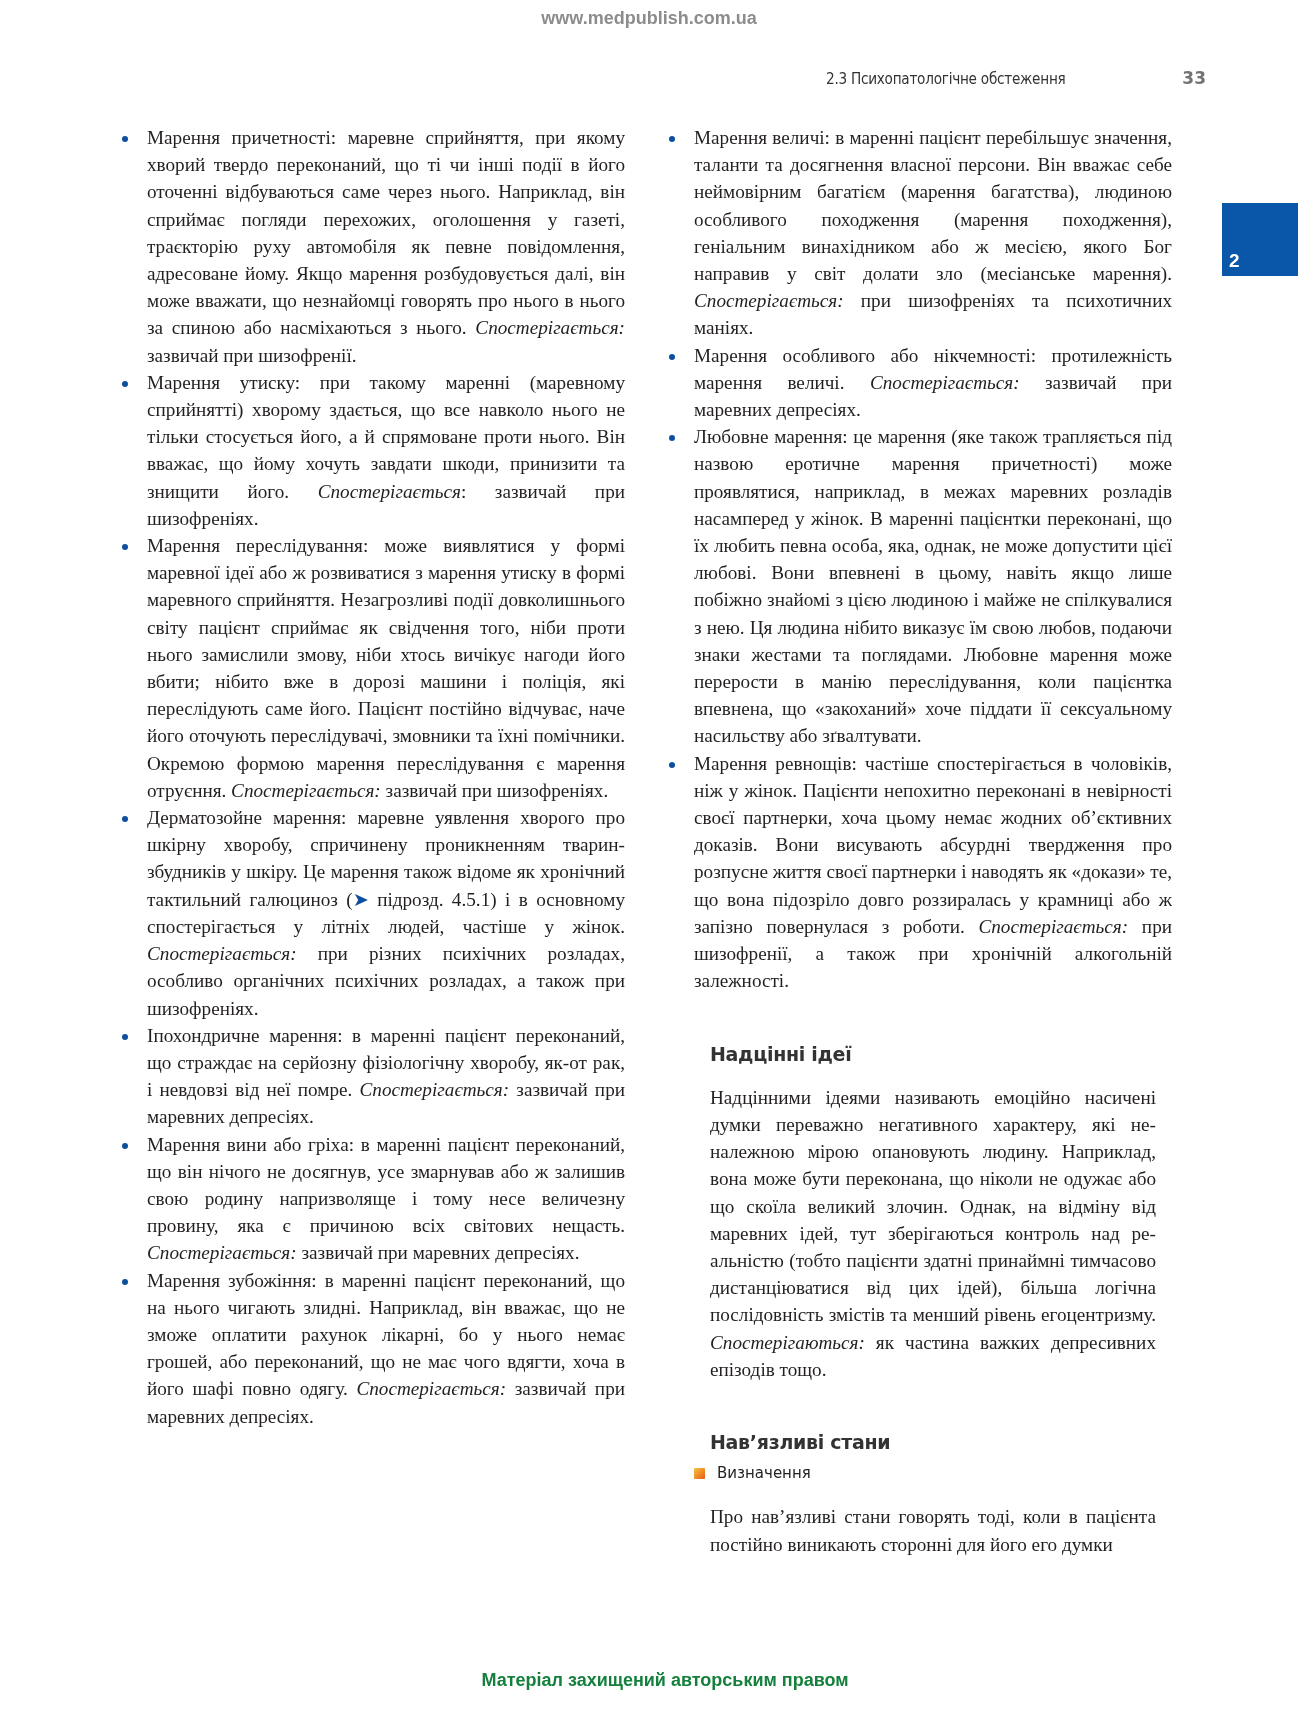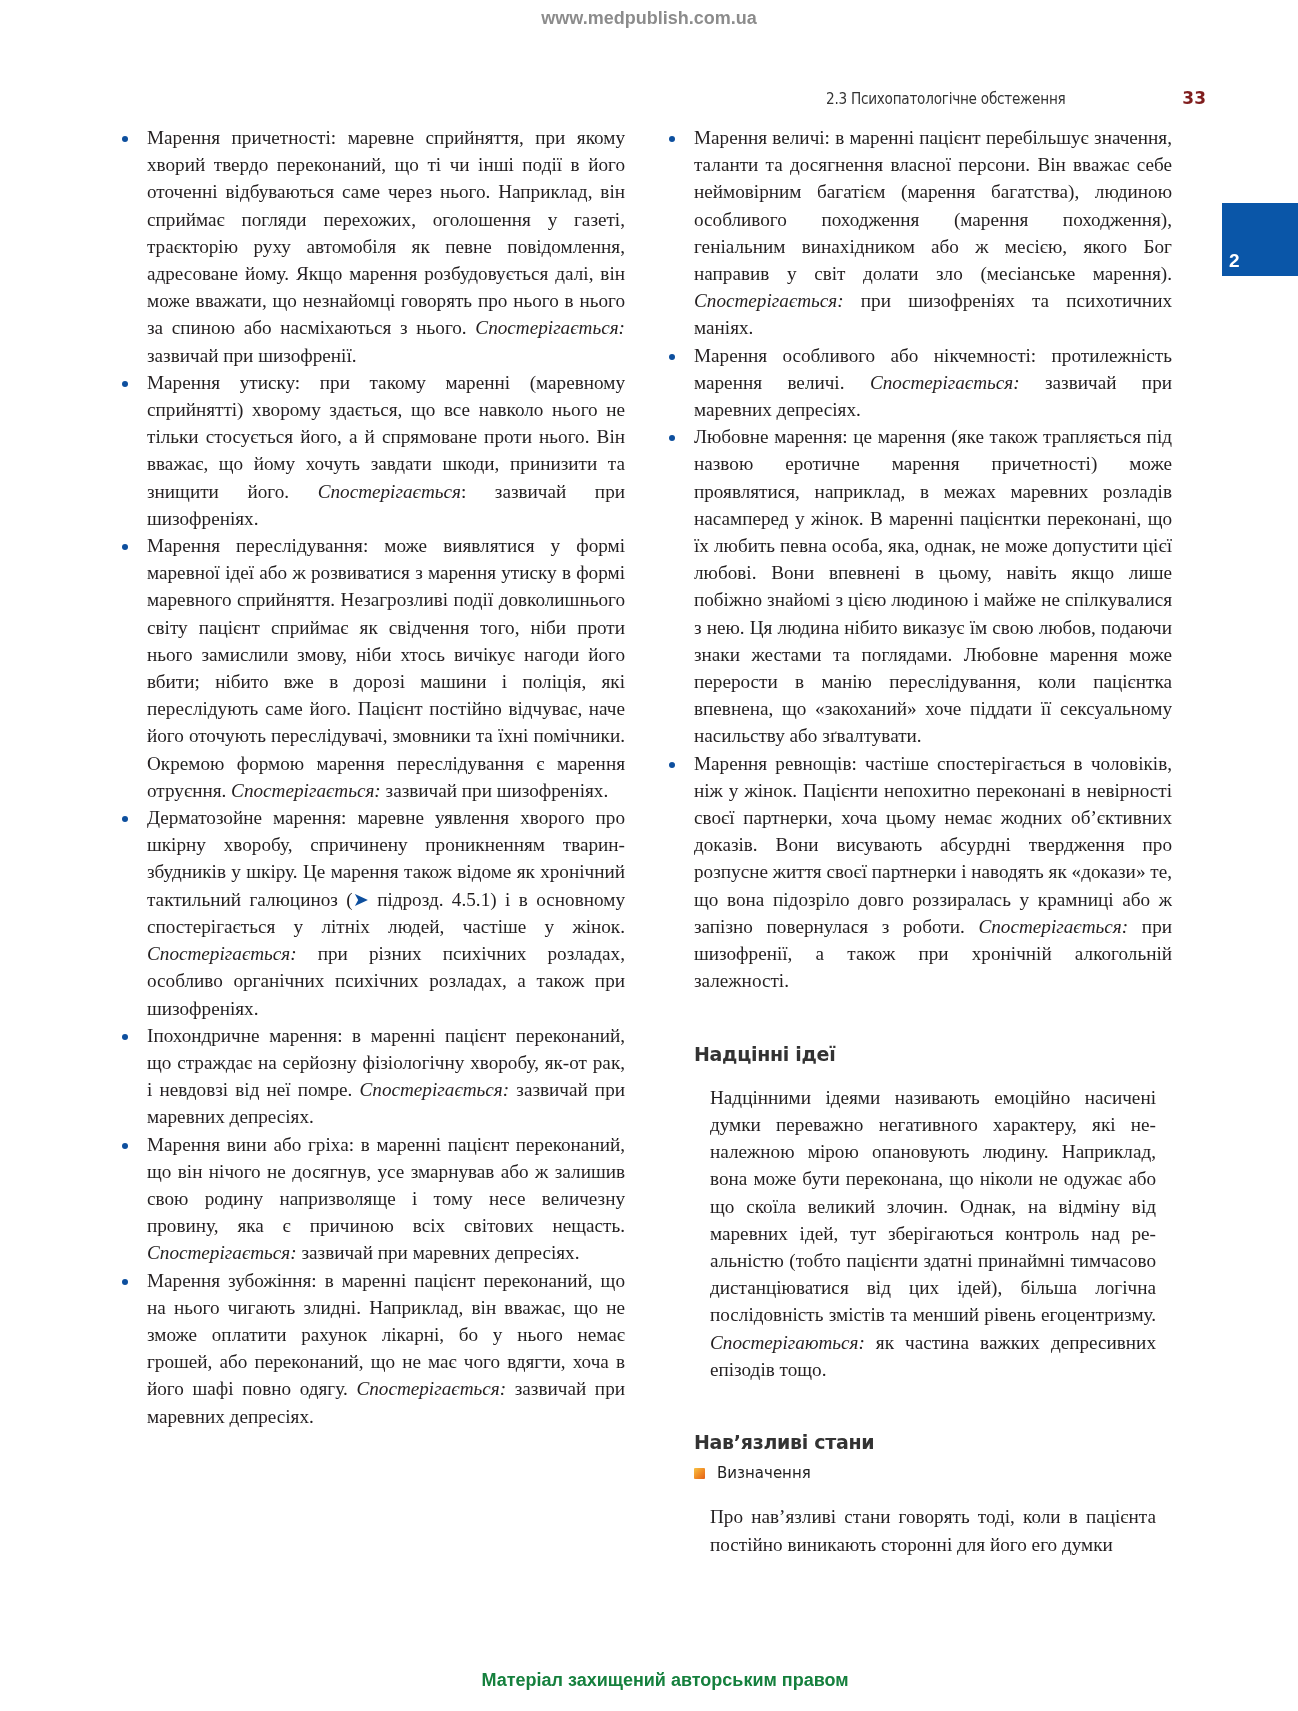--- a/index.html
+++ b/index.html
@@ -11,21 +11,21 @@
     .watermark-bottom {
       position: absolute; top: 1670px; left: 16px; width: 100%; text-align: center;
       font-family: "Liberation Sans", sans-serif; font-weight: bold; font-size: 18px; color: #15803d;
     }
     .running-head {
       position: absolute; top: 68px; left: 826px; width: 380px;
       font-family: "DejaVu Sans", sans-serif; font-size: 15.5px; color: #333;
       display: flex; justify-content: space-between; align-items: baseline;
     }
     .running-head .section { letter-spacing: -0.3px; transform: scaleX(0.88); transform-origin: left; display: inline-block; }
-    .running-head .page-num { font-family: "DejaVu Sans", sans-serif; font-weight: bold; color: #7f1d1d; font-size: 17px; margin-top: 20px; }
+    .running-head .page-num { font-family: "DejaVu Sans", sans-serif; font-weight: bold; color: #737373; font-size: 17px; }
     .chapter-tab {
       position: absolute; top: 203px; left: 1222px; width: 76px; height: 73px;
       background: #0a56a8; color: #fff;
     }
     .chapter-tab span {
       position: absolute; left: 7px; bottom: 4px;
       font-family: "Liberation Sans", sans-serif; font-weight: bold; font-size: 19px;
     }
     .col {
       position: absolute; top: 124px;
@@ -37,21 +37,21 @@
     ul.bullets { list-style: none; margin: 0; padding: 0; }
     ul.bullets li { position: relative; margin: 0; padding: 0; }
     ul.bullets li::before {
       content: ""; position: absolute; left: -25px; top: 12px;
       width: 6px; height: 6px; border-radius: 50%; background: #0d4f9e;
     }
     b { font-weight: normal; }
     i { font-style: italic; }
     .heading {
       font-family: "DejaVu Sans", sans-serif; font-size: 19px; color: #333; text-align: left;
-      margin: 0; letter-spacing: -0.3px;
+      margin: 16px; letter-spacing: -0.3px;
     }
     .h-overvalued { margin-top: 46px; margin-bottom: 12px; }
     .h-obsessive { margin-top: 46px; margin-bottom: 4px; }
     .subheading {
       font-family: "DejaVu Sans", sans-serif; font-size: 15px; color: #222; margin: 0 0 2px 0;
       display: flex; align-items: center; text-align: left;
     }
     .square-icon {
       display: inline-block; width: 11px; height: 11px; margin-right: 12px;
       background: linear-gradient(135deg, #f7c244 0%, #f08a24 55%, #e2601b 100%);

